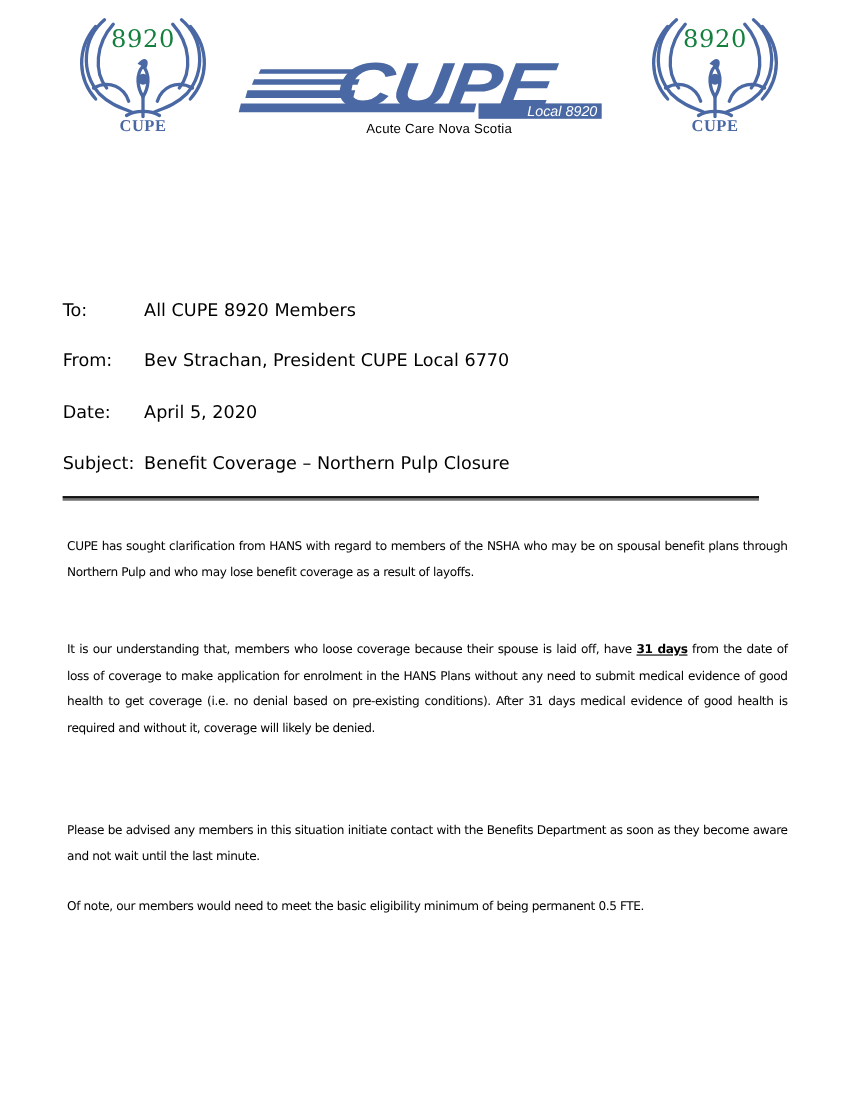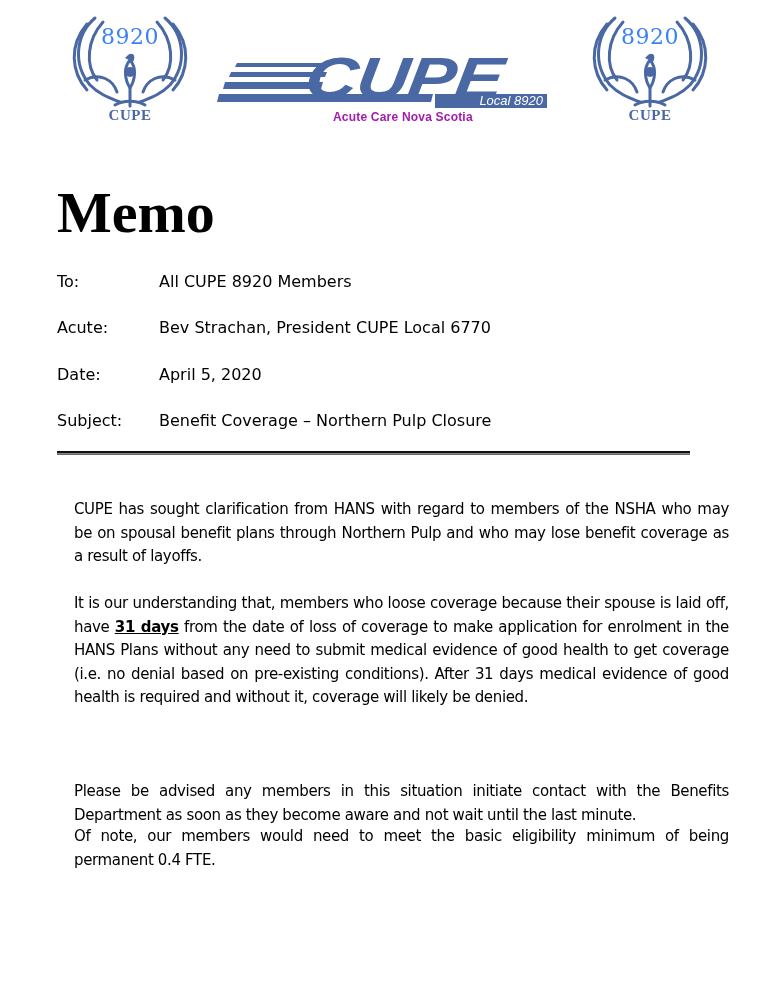--- a/index.html
+++ b/index.html
@@ -5,58 +5,58 @@
     html, body { margin: 0; padding: 0; background: #ffffff; }
     body { width: 768px; height: 994px; position: relative; overflow: hidden; color: #000; }
     .page { position: absolute; left: 0; top: 0; width: 768px; height: 994px; }
 
     
     .crest { position: absolute; top: 10px; width: 130px; height: 118px; }
     .crest-left { left: 65px; }
     .crest-right { left: 585px; }
     .crest svg { width: 100%; height: 100%; display: block; }
     .crest .num { position: absolute; left: 0; right: 0; top: 14px; text-align: center;
-      font-family: "DejaVu Serif", serif; font-size: 22px; color: #3b82f6; letter-spacing: 0.5px; }
+      font-family: "DejaVu Serif", serif; font-size: 22px; color: #15803d; letter-spacing: 0.5px; }
     .crest .cupe { position: absolute; left: 0; right: 0; top: 97px; text-align: center;
       font-family: "Liberation Serif", serif; font-size: 15px; color: #4a68a3; font-weight: bold; letter-spacing: 0.5px; }
 
     .cupe-logo { position: absolute; left: 215px; top: 55px; width: 340px; height: 72px; }
     .cupe-logo svg { position: absolute; left: 0; top: 0; width: 340px; height: 58px; }
     .cupe-word { position: absolute; left: 95px; top: -6px; font-family: "Liberation Sans", sans-serif;
       font-weight: bold; font-style: italic; font-size: 58px; color: #4a68a3; letter-spacing: -1px;
       line-height: 58px; transform: skewX(-8deg) scaleX(1.25); transform-origin: left top; }
     .local-bar { position: absolute; left: 220px; top: 39px; width: 112px; height: 14px; background: #4a68a3; }
     .local-text { position: absolute; right: 4px; top: -1px; font-family: "Liberation Sans", sans-serif;
       font-style: italic; font-size: 13px; color: #ffffff; line-height: 16px; }
     .acute-text { position: absolute; left: 118px; top: 55px; font-family: "Liberation Sans", sans-serif;
-      font-weight: bold; font-size: 12px; color: #a21caf; letter-spacing: 0.2px; white-space: nowrap; }
+      font-weight: normal; font-size: 12px; color: #000000; letter-spacing: 0.2px; white-space: nowrap; }
 
     
     .memo-title { position: absolute; left: 57px; top: 178px; font-family: "Liberation Serif", serif;
       font-weight: bold; font-size: 58px; line-height: 70px; margin: 0; }
 
     
     .field { position: absolute; left: 57px; font-family: "DejaVu Sans", sans-serif; font-size: 16px;
       line-height: 22px; white-space: nowrap; }
     .field .lbl { position: absolute; left: 0; top: 0; }
-    .field .val { position: absolute; left: 102px; top: 0; }
+    .field .val { position: absolute; left: 74px; top: 0; }
     .f-to { top: 271px; }
     .f-from { top: 317px; }
     .f-date { top: 364px; }
     .f-subject { top: 410px; }
 
     .rule { position: absolute; left: 57px; top: 451px; width: 633px; height: 4px;
       border-top: 2px solid #111; border-bottom: 1px solid #666; box-sizing: border-box; background: #888; }
 
     
     .body-text { position: absolute; left: 57px; width: 655px; font-family: "DejaVu Sans", sans-serif;
-      font-size: 15px; line-height: 23.6px; text-align: justify; letter-spacing: -0.35px; margin: 17px; }
+      font-size: 11px; line-height: 23.6px; text-align: justify; letter-spacing: -0.35px; margin: 4px; }
     .p1 { top: 481px; }
     .p2 { top: 575px; }
-    .p3 { top: 763px; }
+    .p3 { top: 739px; }
     .p4 { top: 808px; }
     .emph { font-weight: bold; text-decoration: underline; }
   </style>
 </head>
 <body>
 
 <div class="page">
 
   <div class="crest crest-left">
     <svg viewBox="0 0 130 118">
@@ -113,39 +113,38 @@
       </g>
       <g fill="#4a68a3">
         <circle cx="65" cy="62" r="5"></circle>
         <path d="M60 48 C66 40 72 44 68 52 Z"></path>
       </g>
     </svg>
     <div class="num">8920</div>
     <div class="cupe">CUPE</div>
   </div>
 
-  <h1 class="memo-title">Memo</h1>
 
   <div class="field f-to">
     <span class="lbl">To:</span>
     <span class="val">All CUPE 8920 Members</span>
   </div>
   <div class="field f-from">
-    <span class="lbl">Acute:</span>
+    <span class="lbl">From:</span>
     <span class="val">Bev Strachan, President CUPE Local 6770</span>
   </div>
   <div class="field f-date">
     <span class="lbl">Date:</span>
     <span class="val">April 5, 2020</span>
   </div>
   <div class="field f-subject">
     <span class="lbl">Subject:</span>
     <span class="val">Benefit Coverage – Northern Pulp Closure</span>
   </div>
 
   <div class="rule"></div>
 
   <p class="body-text p1">CUPE has sought clarification from HANS with regard to members of the NSHA who may be on spousal benefit plans through Northern Pulp and who may lose benefit coverage as a result of layoffs.</p>
   <p class="body-text p2"><span>It is our understanding that, members who loose coverage because their spouse is laid off, have </span><span class="emph">31 days</span><span> from the date of loss of coverage to make application for enrolment in the HANS Plans without any need to submit medical evidence of good health to get coverage (i.e. no denial based on pre-existing conditions).  After 31 days medical evidence of good health is required and without it, coverage will likely be denied.</span></p>
   <p class="body-text p3">Please be advised any members in this situation initiate contact with the Benefits Department as soon as they become aware and not wait until the last minute.</p>
-  <p class="body-text p4">Of note, our members would need to meet the basic eligibility minimum of being permanent 0.4 FTE.</p>
+  <p class="body-text p4">Of note, our members would need to meet the basic eligibility minimum of being permanent 0.5 FTE.</p>
 
 </div>
 
 </body></html>

